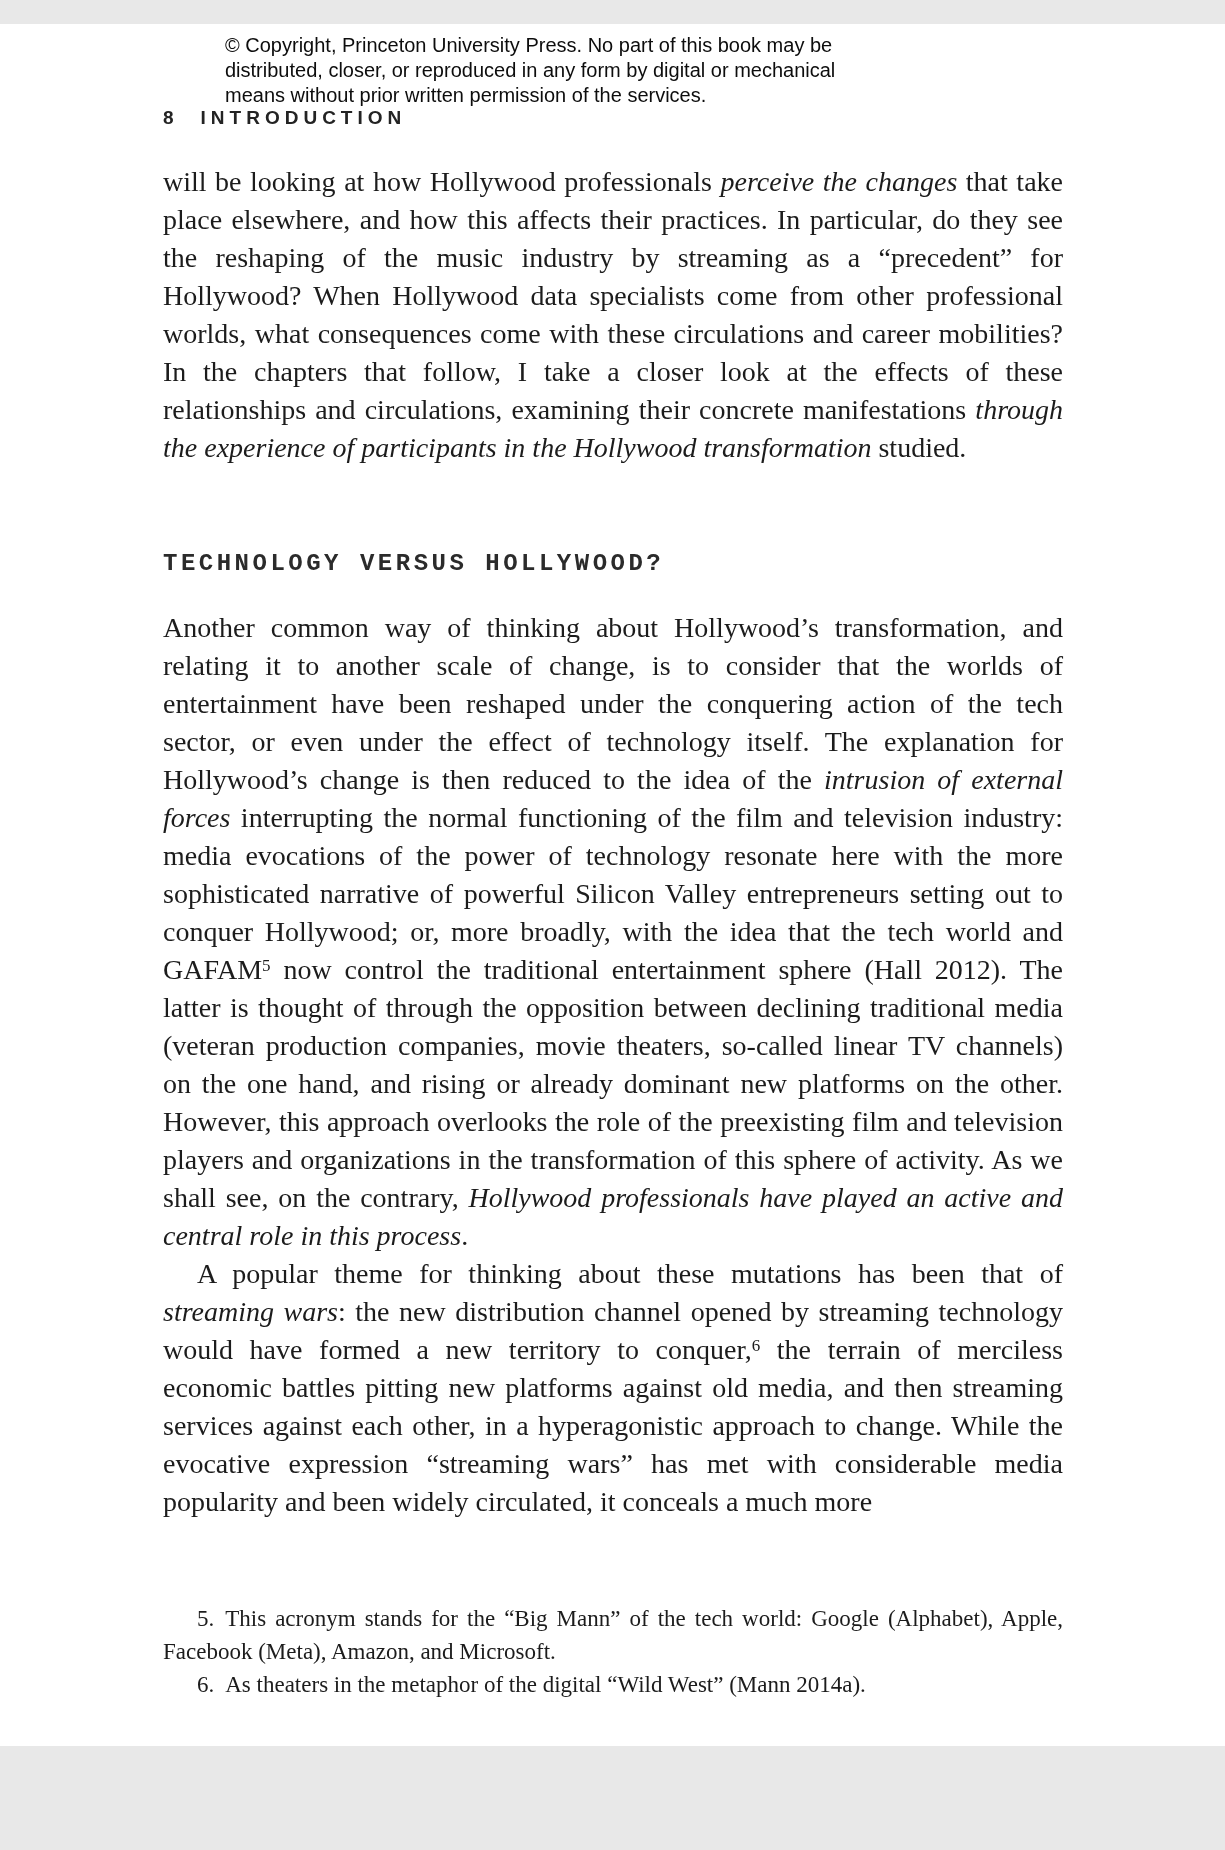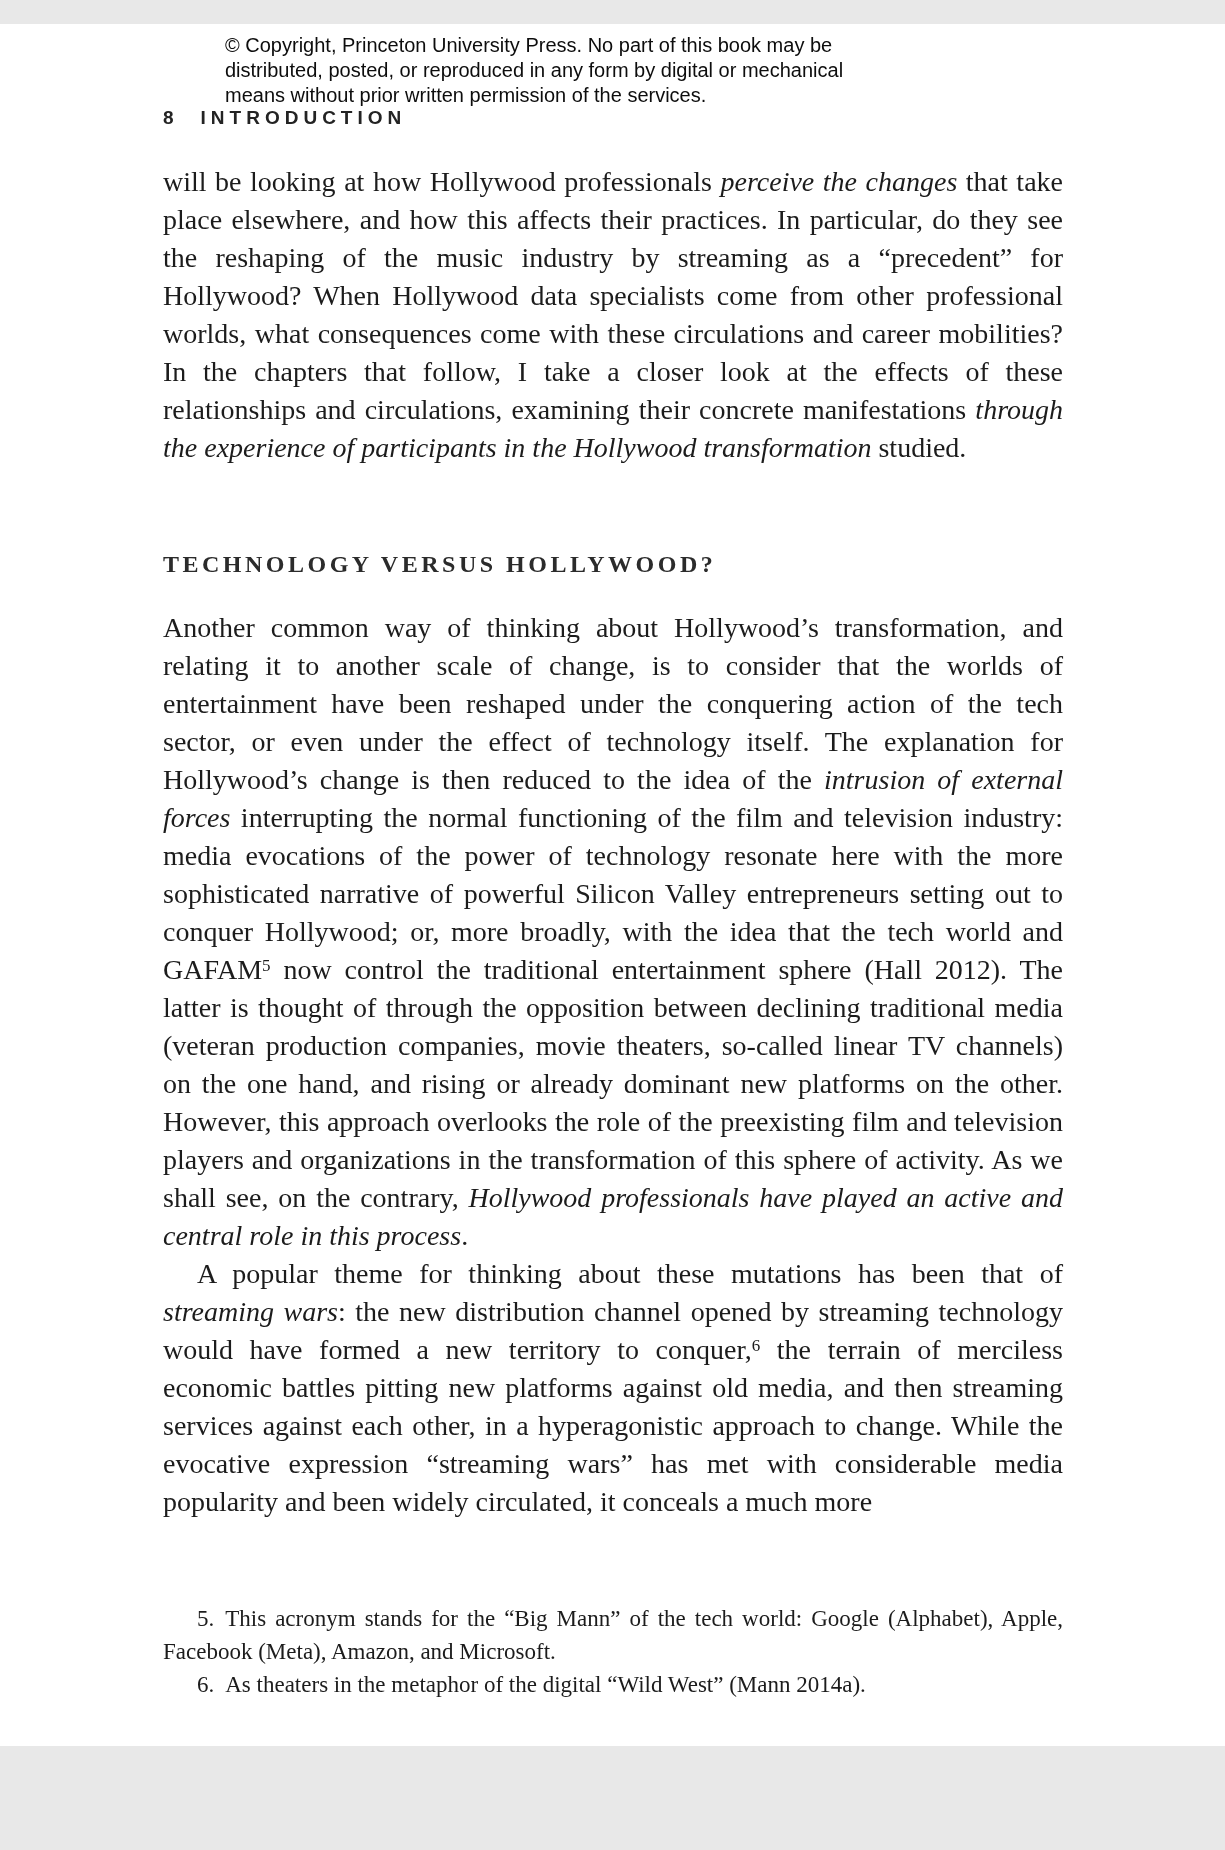--- a/index.html
+++ b/index.html
@@ -51,21 +51,21 @@
     left: 163px;
     top: 139px;
     width: 900px;
     font-size: 28px;
     line-height: 38px;
     text-align: justify;
   }
   .body-text p { margin: 0; }
   .section-heading {
     margin: 82px 0 30px 0;
-    font-family: Liberation Serif, serif;
+    font-family: Liberation Mono, monospace;
     font-size: 24px;
     line-height: 30px;
     letter-spacing: 3.5px;
     font-weight: 600;
     color: #2b2b2b;
     text-align: left;
   }
   .indent-first { text-indent: 34px; }
   em { font-style: italic; }
   sup.fn-ref {
@@ -97,21 +97,21 @@
     color: #0d0d0d;
   }
 </style>
 </head>
 <body>
 
 <div class="page">
 
   <div class="copyright">
     <div>© Copyright, Princeton University Press. No part of this book may be</div>
-    <div>distributed, posted, or reproduced in any form by digital or mechanical</div>
+    <div>distributed, closer, or reproduced in any form by digital or mechanical</div>
     <div>means without prior written permission of the services.</div>
   </div>
 
   <div class="running-head">
     <span class="num">8</span><span class="title">INTRODUCTION</span>
   </div>
 
   <div class="body-text">
     <p><span>will be looking at how Hollywood professionals </span><em>perceive the changes</em><span> that take place elsewhere, and how this affects their practices. In particular, do they see the reshaping of the music industry by streaming as a “precedent” for Hollywood? When Hollywood data specialists come from other professional worlds, what consequences come with these circulations and career mobilities? In the chapters that follow, I take a closer look at the effects of these relationships and circulations, examining their concrete manifestations </span><em>through the experience of participants in the Hollywood transformation</em><span> studied.</span></p>
     <h2 class="section-heading">TECHNOLOGY VERSUS HOLLYWOOD?</h2>

